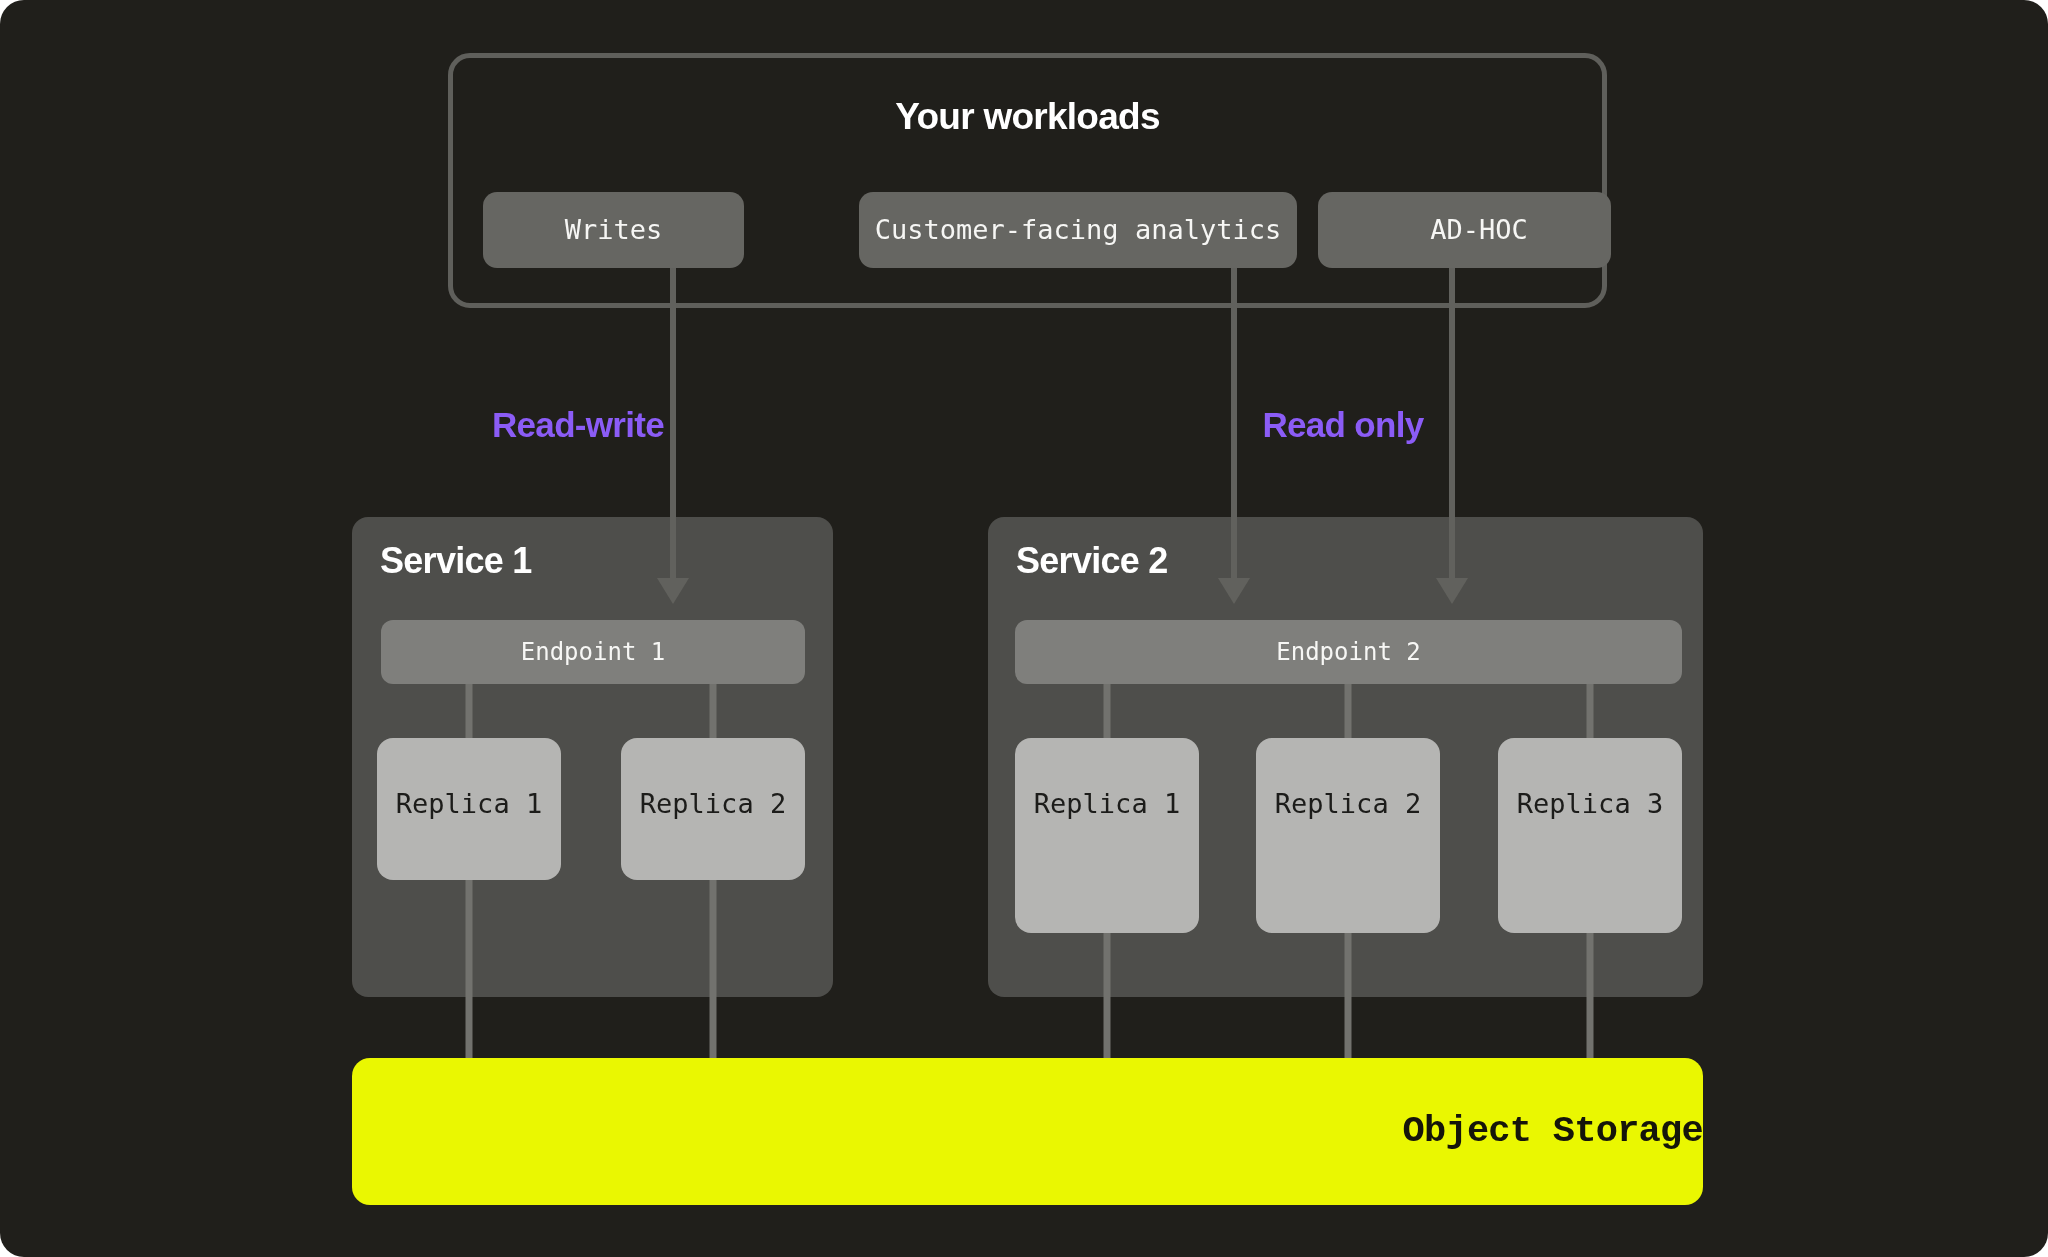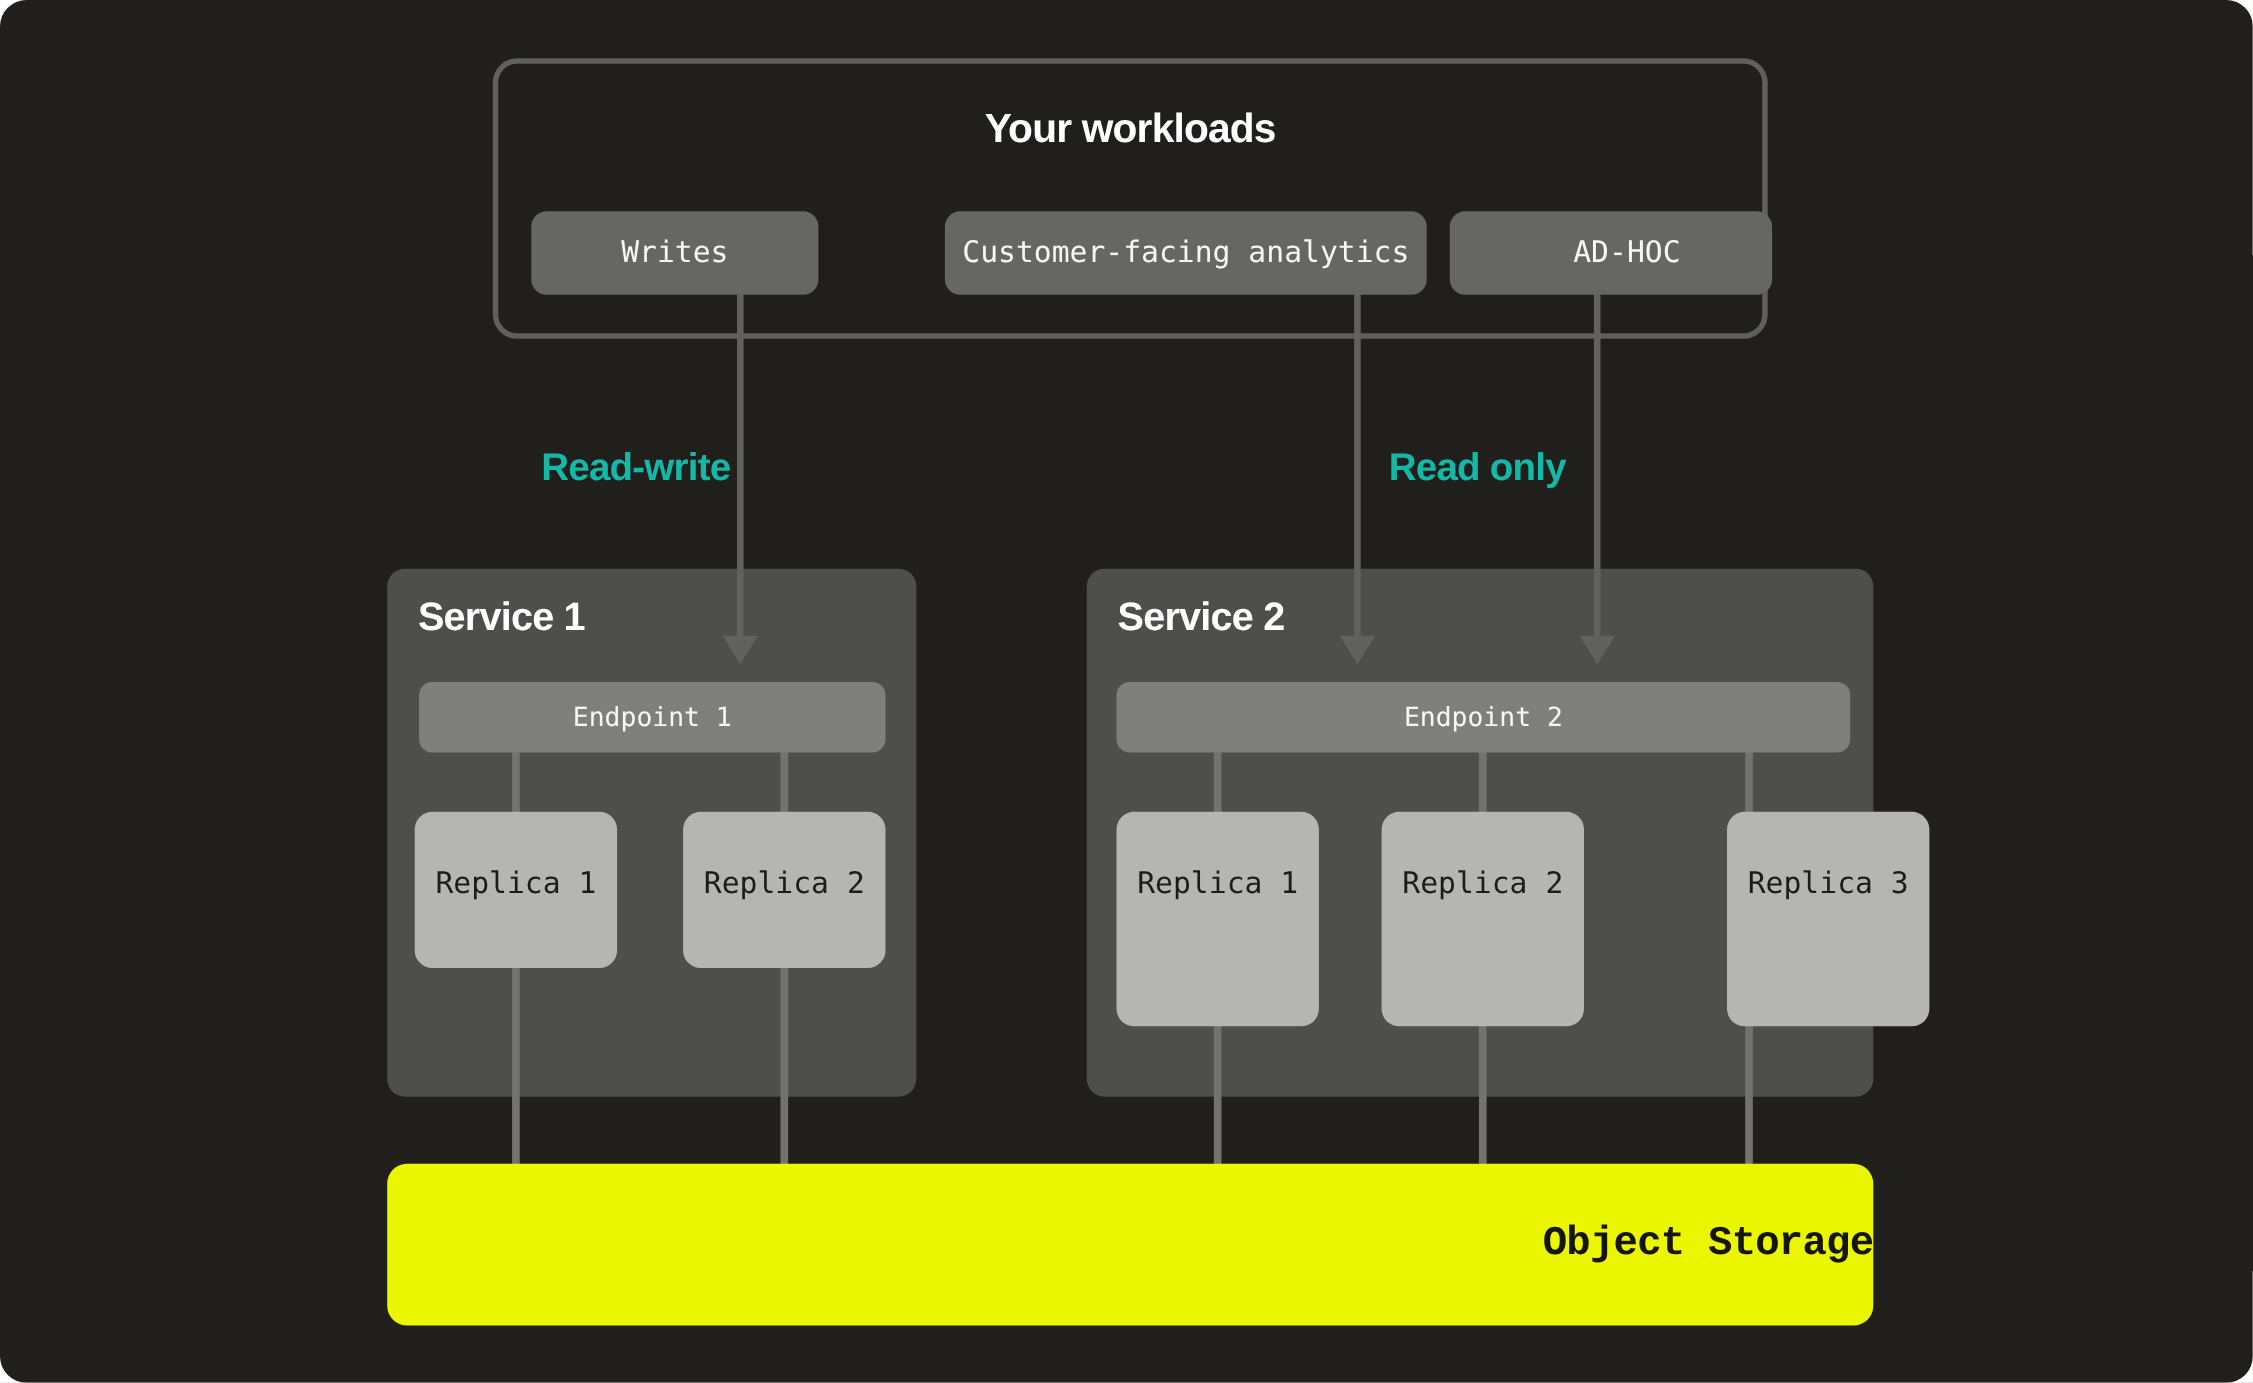--- a/index.html
+++ b/index.html
@@ -43,21 +43,21 @@
   }
   .chip-writes    { left: 483px;  width: 261px; }
   .chip-analytics { left: 859px;  width: 438px; }
   .chip-adhoc     { left: 1318px; width: 264px; padding-left: 29px; }
 
   
   .flow-label {
     top: 406px;
     transform: translateX(-50%);
     font-size: 35px; font-weight: 700; letter-spacing: -0.02em;
-    color: #14b8a6; line-height: 38px;
+    color: #8b5cf6; line-height: 38px;
     white-space: nowrap;
     z-index: 3;
   }
   .label-read-write { left: 578px; }
   .label-read-only  { left: 1343px; }
 
   
   .connectors {
     left: 0; top: 0;
     z-index: 2;
@@ -107,21 +107,21 @@
     padding-top: 46px;
     box-sizing: border-box;
     z-index: 3;
   }
   .replica-short { height: 142px; }
   .replica-tall  { height: 195px; }
   .s1-r1 { left: 377px; }
   .s1-r2 { left: 621px; }
   .s2-r1 { left: 1015px; }
   .s2-r2 { left: 1256px; }
-  .s2-r3 { left: 1570px; }
+  .s2-r3 { left: 1498px; }
 
   
   .storage {
     left: 352px; top: 1058px; width: 1351px; height: 147px;
     background: #eaf701;
     border-radius: 18px;
     color: #15150a;
     font-size: 37px; font-weight: 700; letter-spacing: -0.02em;
     line-height: 147px;
     text-align: right;

